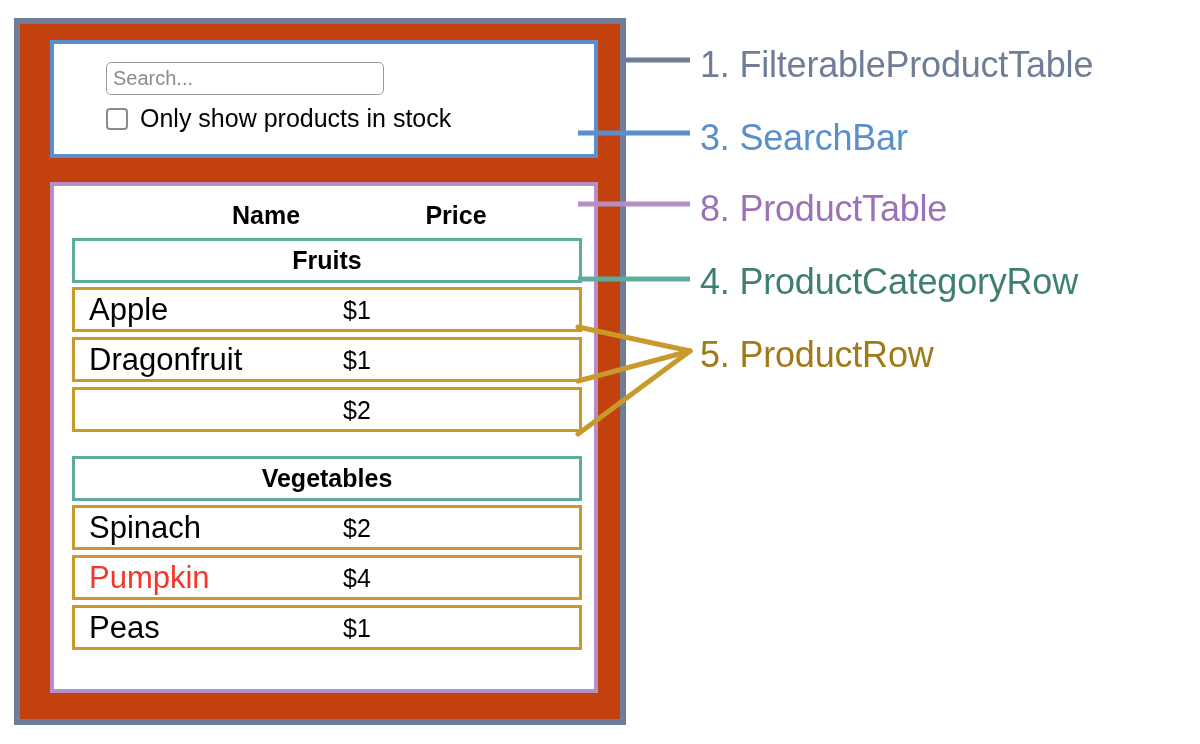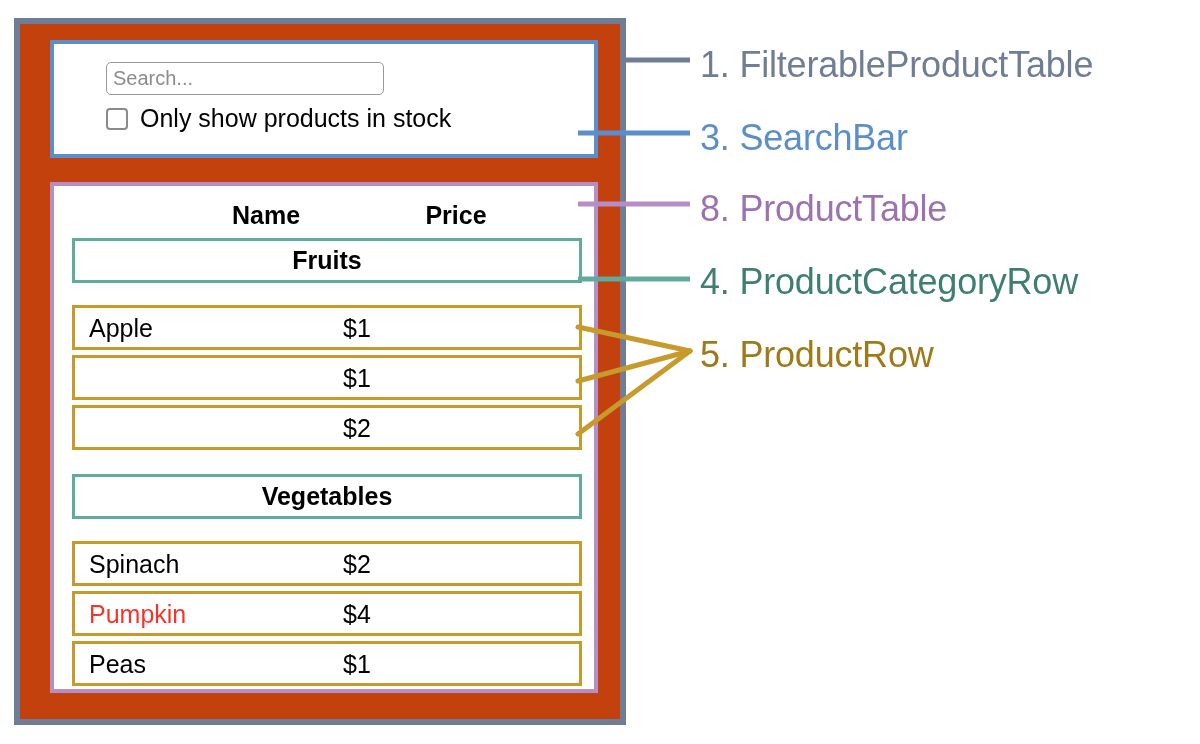--- a/index.html
+++ b/index.html
@@ -123,21 +123,21 @@
     color: #000000;
   }
 
   .rows { position: absolute; left: 18px; top: 52px; width: 510px; }
 
   .category-row {
     position: relative;
     height: 45px;
     border: 3px solid #5fab9e;
     background: #ffffff;
-    margin-bottom: 22px;
+    margin-bottom: 4px;
     display: flex;
     align-items: center;
     justify-content: center;
   }
   .category-row .cat-label {
     font-size: 25px;
     font-weight: bold;
     color: #000000;
   }
 
@@ -146,21 +146,21 @@
     height: 45px;
     border: 3px solid #c79a2b;
     background: #ffffff;
     margin-bottom: 5px;
   }
   .product-row .pr-name {
     position: absolute;
     left: 14px;
     top: 50%;
     transform: translateY(-50%);
-    font-size: 25px;
+    font-size: 31px;
     color: #000000;
     white-space: nowrap;
   }
   .product-row .pr-name.out-of-stock { color: #f5342a; }
   .product-row .pr-price {
     position: absolute;
     left: 268px;
     top: 50%;
     transform: translateY(-50%);
     font-size: 25px;
@@ -216,20 +216,21 @@
 
         <div class="category-row">
           <span class="cat-label">Fruits</span>
         </div>
 
         <div class="product-row">
           <span class="pr-name">Apple</span>
           <span class="pr-price">$1</span>
         </div>
         <div class="product-row">
+          <span class="pr-name">Dragonfruit</span>
           <span class="pr-price">$1</span>
         </div>
         <div class="product-row">
           <span class="pr-price">$2</span>
         </div>
 
         <div class="group-gap"></div>
 
         <div class="category-row">
           <span class="cat-label">Vegetables</span>

